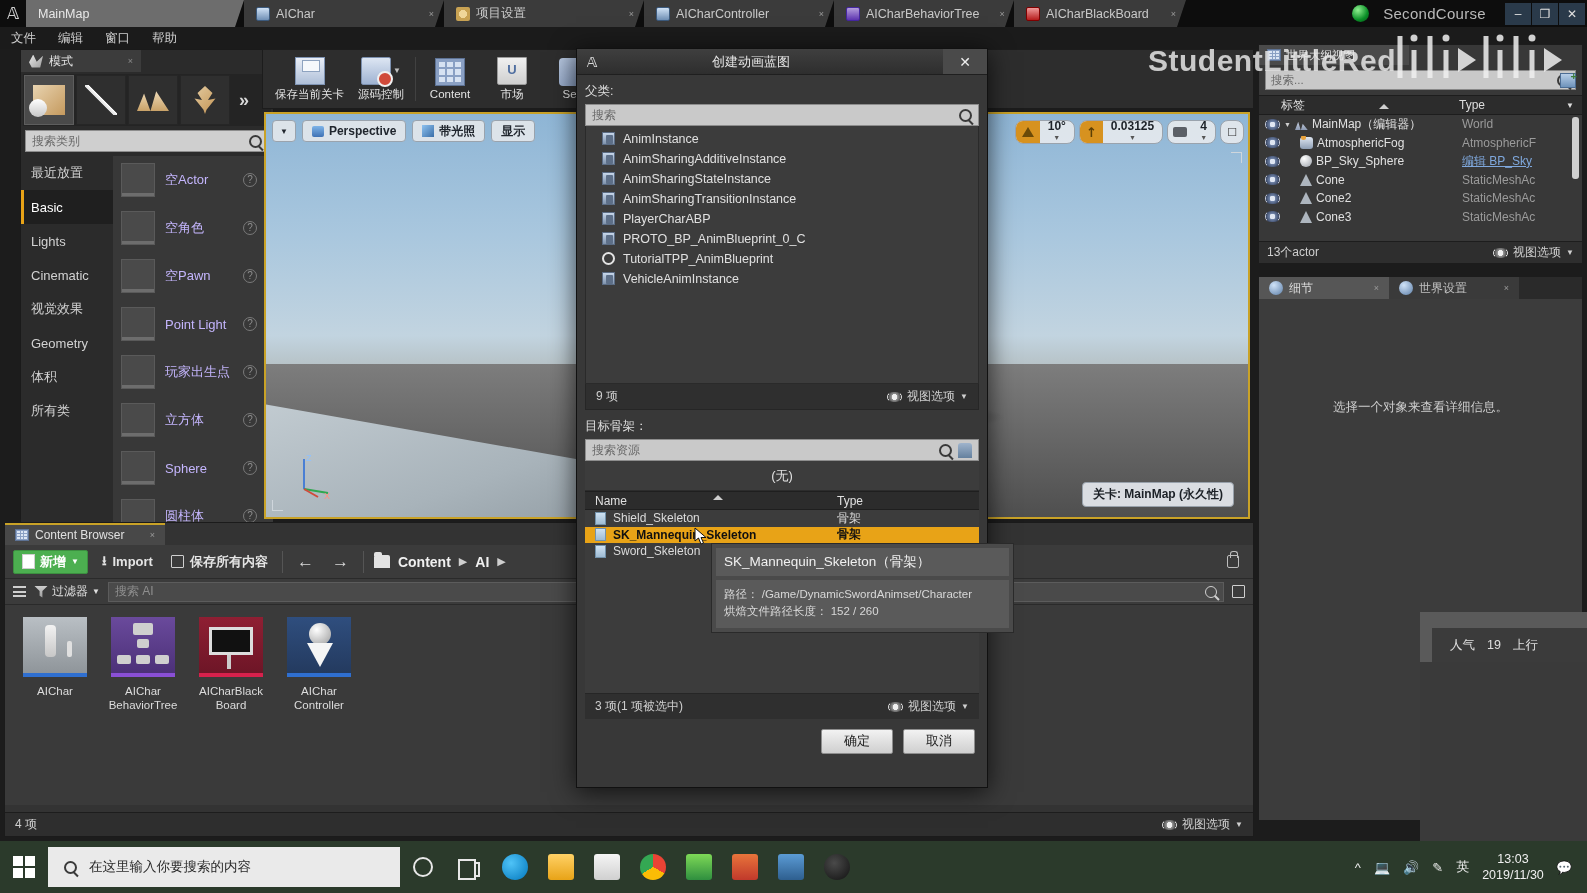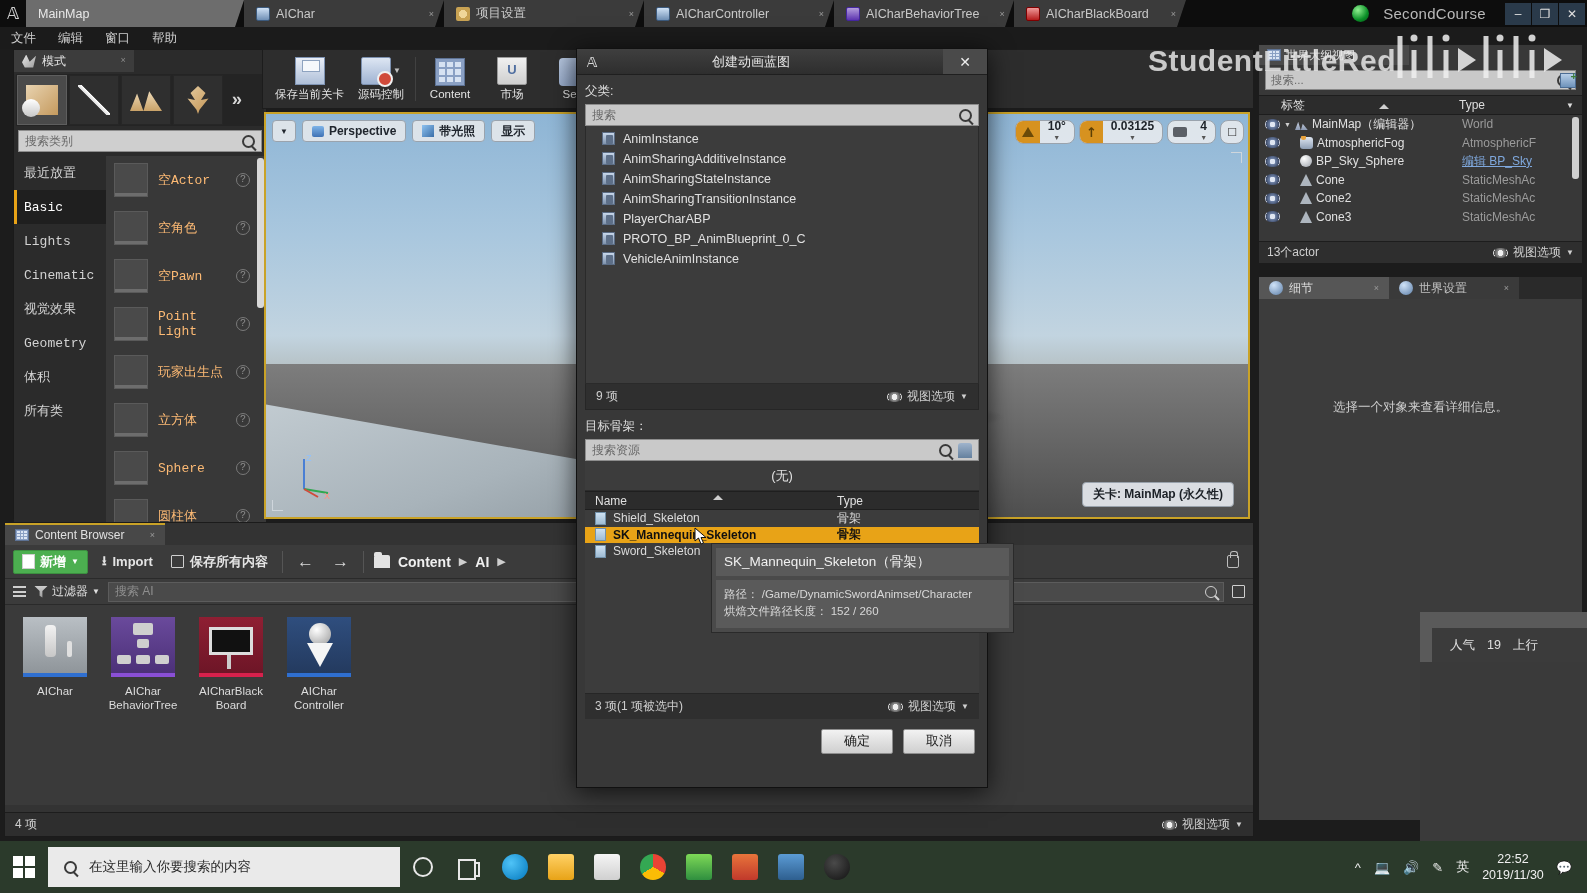--- a/index.html
+++ b/index.html
@@ -26,21 +26,21 @@
   #winright{margin-left:auto;height:27px;display:flex;align-items:center;gap:0;background:#0d0d0d;padding-right:2px;}
   .greenorb{width:17px;height:17px;border-radius:50%;background:radial-gradient(circle at 35% 30%,#8ff08f,#0a8f27 60%,#044d14);margin:0 10px;}
   #projname{color:#b9b9b9;font-size:15px;padding:0 18px 0 4px;letter-spacing:.3px;}
   .wbtn{width:26px;height:22px;display:flex;align-items:center;justify-content:center;color:#e0e0e0;font-size:12px;background:#2a3a4a;margin-left:1px;}
   .wbtn.close{background:#2a3a4a;}
   
   #menubar{position:absolute;left:0;top:27px;width:260px;height:22px;background:#1b1b1b;display:flex;align-items:center;gap:0;}
   #menubar .mi{padding:0 11px;font-size:12.5px;color:#cfcfcf;line-height:22px;}
   #menustrip{position:absolute;left:0;top:27px;width:1587px;height:22px;background:#1b1b1b;}
   
-  #modespanel{position:absolute;left:13px;top:49px;width:254px;height:470px;background:#2b2b2b;border:1px solid #1a1a1a;font-family:Liberation Mono, monospace;}
+  #modespanel{position:absolute;left:20px;top:49px;width:254px;height:470px;background:#2b2b2b;border:1px solid #1a1a1a;}
   #modestab{height:22px;background:#3c3c3c;display:flex;align-items:center;padding:0 8px;gap:6px;width:120px;}
   #modestab .lbl{font-size:12px;color:#e0e0e0;}
   #modestab .x{margin-left:auto;font-size:9px;color:#8a8a8a;}
   .leaficon{width:14px;height:13px;background:linear-gradient(135deg,#e8e8e8,#9a9a9a);clip-path:polygon(0 60%,30% 0,55% 55%,100% 10%,80% 100%,20% 100%);}
   #modebtns{display:flex;height:52px;background:#242424;margin:2px 2px 0 2px;align-items:center;}
   .modebtn{width:50px;height:50px;margin:1px;background:#2f2f2f;display:flex;align-items:center;justify-content:center;border:1px solid #262626;}
   .modebtn.active{background:#4a4a4a;border-color:#5e5e5e;}
   .mb-box{width:32px;height:30px;background:linear-gradient(135deg,#e8d3b0,#c59a5e);position:relative;}
   .mb-box:after{content:"";position:absolute;left:-4px;bottom:-2px;width:18px;height:18px;border-radius:50%;background:linear-gradient(#fff,#c8c8c8);}
   .mb-brush{width:32px;height:30px;background:linear-gradient(45deg,transparent 45%,#ddd 46%,#fff 54%,transparent 55%);}
@@ -59,21 +59,21 @@
   .item{height:48px;display:flex;align-items:center;gap:10px;padding-left:8px;}
   .thumb{width:34px;height:34px;background:#4a4a4a;border:1px solid #5a5a5a;position:relative;overflow:hidden;}
   .thumb:after{content:"";position:absolute;left:0;bottom:0;width:100%;height:3px;background:#6d6d6d;}
   .th-sphere{background:radial-gradient(circle at 35% 30%,#fff,#9a9a9a 70%,#6a6a6a);border-radius:50%;width:24px;height:24px;margin:4px auto;}
   .th-char{width:10px;height:26px;background:linear-gradient(#f2f2f2,#bdbdbd);margin:3px auto;border-radius:4px;}
   .th-pawn{width:16px;height:24px;background:linear-gradient(#f5f5f5,#b0b0b0);margin:4px auto;border-radius:50% 50% 30% 30%;}
   .th-bulb{width:18px;height:20px;background:radial-gradient(circle at 40% 30%,#fff,#c0c0c0);border-radius:50% 50% 40% 40%;margin:5px auto;}
   .th-flag{width:24px;height:22px;background:linear-gradient(#e0e0e0,#a8a8a8);clip-path:polygon(10% 0,100% 20%,10% 45%,10% 100%,0 100%,0 0);margin:5px auto;}
   .th-cube{width:22px;height:22px;background:linear-gradient(135deg,#fafafa,#b5b5b5);margin:5px auto;}
   .th-cyl{width:18px;height:24px;background:linear-gradient(90deg,#d8d8d8,#fff 40%,#a8a8a8);border-radius:6px/3px;margin:4px auto;}
-  .iname{font-size:13px;color:#fdba74;flex:1;}
+  .iname{font-size:13px;color:#c4b5fd;flex:1;}
   .qmark{width:14px;height:14px;border:1px solid #7a7a7a;border-radius:50%;color:#8f8f8f;font-size:10px;text-align:center;line-height:12px;margin-right:16px;}
   #itemscroll{position:absolute;right:2px;top:2px;width:7px;height:150px;background:#d8d8d8;border-radius:3px;}
   
   #toolbar{position:absolute;left:262px;top:49px;width:992px;height:60px;background:#2d2d2d;border:1px solid #1c1c1c;display:flex;align-items:center;padding-left:6px;}
   .tbtn{height:56px;min-width:62px;display:flex;flex-direction:column;align-items:center;justify-content:center;gap:2px;padding:0 6px;}
   .tbtn .tlabel{font-size:11.5px;color:#e2e2e2;}
   .tsep{width:1px;height:44px;background:#414141;margin:0 3px;}
   .ti{width:30px;height:28px;}
   .ti-save{background:linear-gradient(#e9eef7,#aebfd8);border:1px solid #7e93b3;position:relative;}
   .ti-save:after{content:"";position:absolute;left:6px;top:2px;width:16px;height:10px;background:#f5f8fc;border:1px solid #8ea3c0;}
@@ -750,20 +750,24 @@
         </div>
       <div class="plrow">
           <span class="ci-blue"></span>
           <span>PlayerCharABP</span>
         </div>
       <div class="plrow">
           <span class="ci-blue"></span>
           <span>PROTO_BP_AnimBlueprint_0_C</span>
         </div>
       <div class="plrow">
+          <span class="ci-ring"></span>
+          <span>TutorialTPP_AnimBlueprint</span>
+        </div>
+      <div class="plrow">
           <span class="ci-blue"></span>
           <span>VehicleAnimInstance</span>
         </div>
     </div>
     <div id="plfoot">
       <span>9 项</span>
       <span class="viewopt">
           <span class="eyewhite"></span>
           <span>视图选项</span>
           <span style="font-size:8px;">▼</span>
@@ -875,18 +879,18 @@
   <div class="tbicon">
       <span class="appico" style="border-radius:50%;background:radial-gradient(circle at 40% 35%,#4a4a4a,#111);"></span>
     </div>
   <div id="tbright">
     <span>^</span>
     <span>💻</span>
     <span>🔊</span>
     <span>✎</span>
     <span>英</span>
     <span id="clock">
-      <div>22:52</div>
+      <div>13:03</div>
       <div>2019/11/30</div>
     </span>
     <span>💬</span>
   </div>
 </div>
 
 </body></html>

